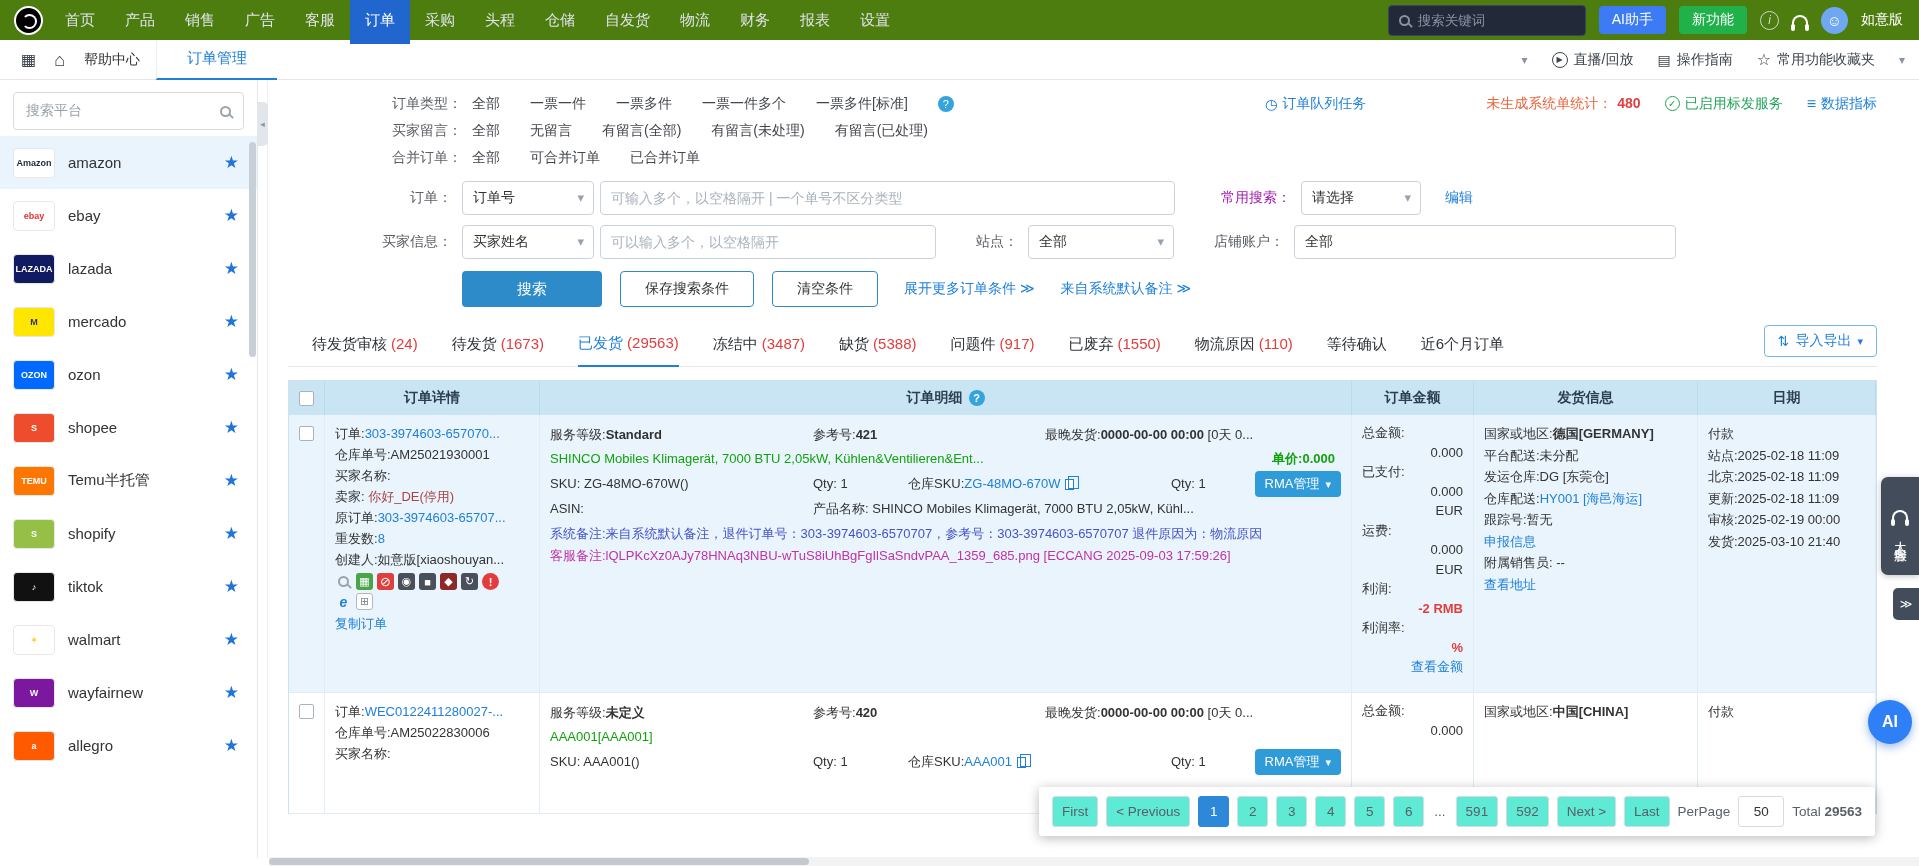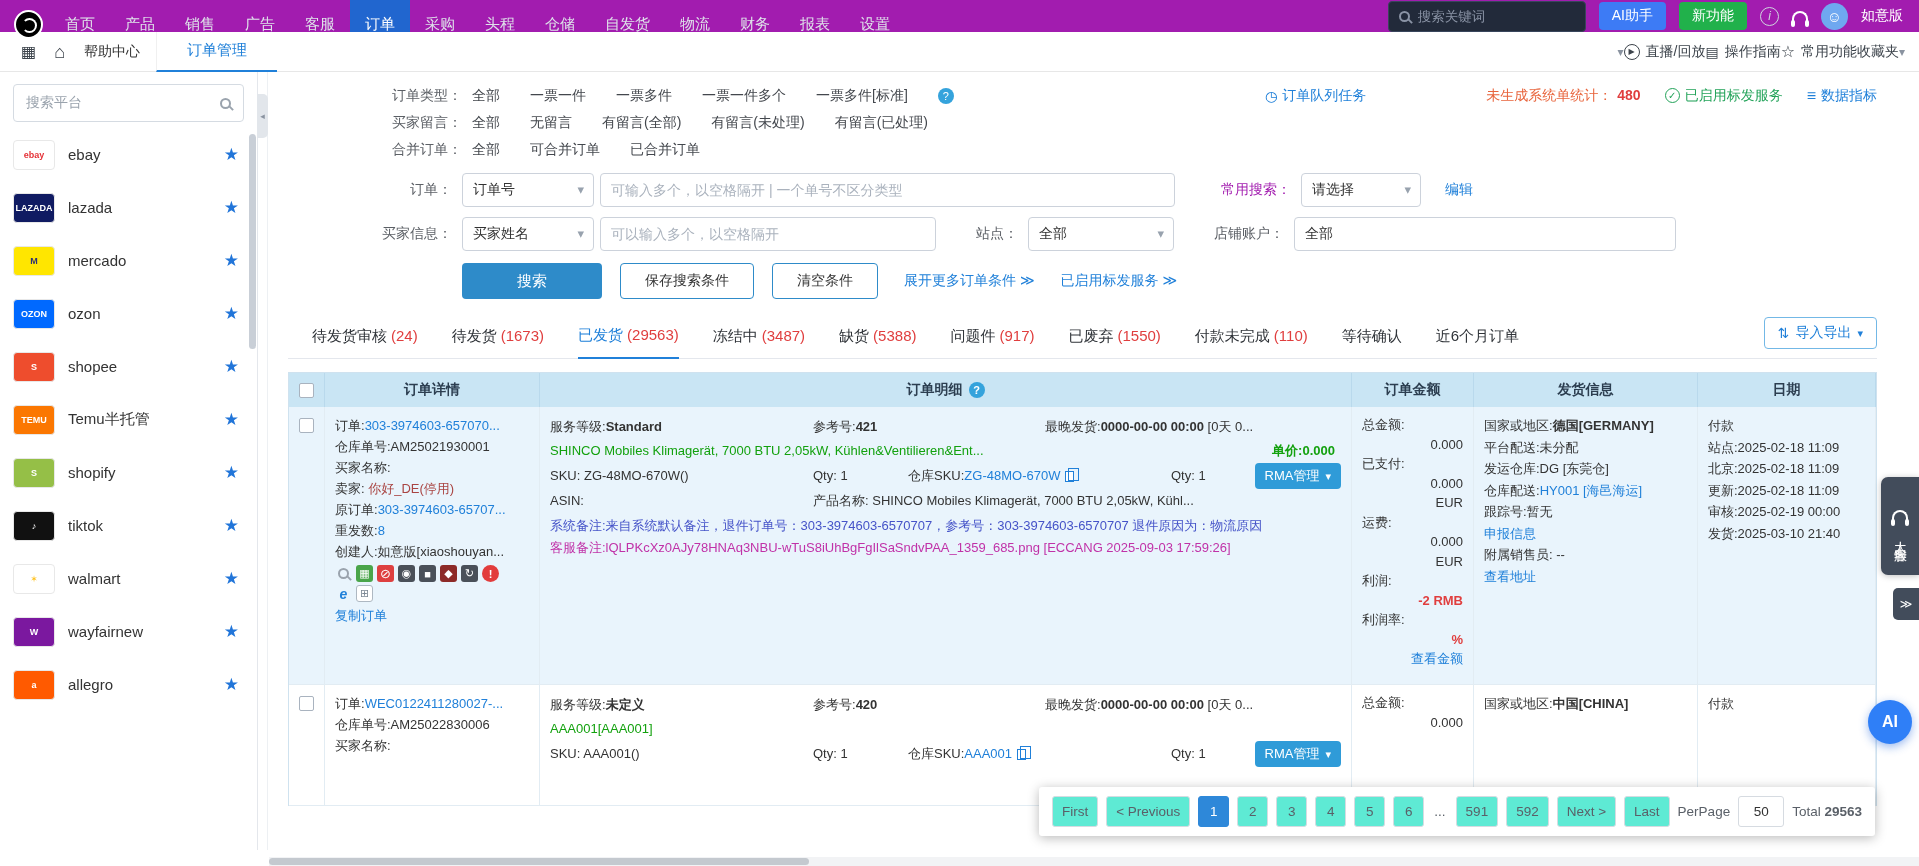--- a/index.html
+++ b/index.html
@@ -1,19 +1,19 @@
 <!DOCTYPE html>
 <html style="--link: #2080d9; --nav-active: #2166cf; --green: #21b14b; --red: #e03e3e; --header-bg: #c9e5f4; --row-highlight: #e9f4fc; --note-indigo: #4553c8; --note-magenta: #c032a8; --product-green: #13a10e;"><head>
 <meta charset="utf-8">
 <style>
 *{margin:0;padding:0;box-sizing:border-box}
 html,body{width:1919px;height:866px}
 body{overflow:hidden;font-family:"Liberation Sans","DejaVu Sans",sans-serif;font-size:14px;color:#333;background:#fff;position:relative}
 
-.topnav{height:32px;background:#a21caf;display:flex;color:#dfe3ea;padding-left:6px}
+.topnav{height:40px;background:#4d7c0f;display:flex;align-items:center;color:#dfe3ea;padding-left:6px}
 .logo{width:44px;height:48px;display:flex;align-items:center;justify-content:center;cursor:pointer;flex-shrink:0}
 .logo-c{width:29px;height:29px;border-radius:50%;background:#000;border:2px solid #fff;position:relative}
 .logo-c::after{content:"";position:absolute;left:6px;top:6px;width:11px;height:11px;border:2px solid #fff;border-radius:50%;border-left-color:transparent}
 .nav-item{padding:0 15px;line-height:48px;font-size:15px;cursor:pointer;white-space:nowrap}
 .nav-item.active{background:var(--nav-active,#2166cf);color:#fff}
 .nav-right{margin-left:auto;display:flex;align-items:center;gap:13px;padding-right:16px}
 .nav-search{width:198px;height:31px;background:#222a3a;border:1px solid #39455c;border-radius:4px;display:flex;align-items:center;gap:8px;padding:0 10px}
 .nav-search input{flex:1;background:transparent;border:none;outline:none;color:#cfd5df;font-size:13.5px;font-family:inherit;min-width:0}
 .nav-search input::placeholder{color:#8a93a5}
 .mag{width:11px;height:11px;border:2px solid #8a93a5;border-radius:50%;position:relative;display:inline-block;flex-shrink:0}
@@ -30,21 +30,21 @@
 .avatar{width:27px;height:27px;border-radius:50%;background:#6fa8f0;color:#fff;display:flex;align-items:center;justify-content:center;font-size:15px;cursor:pointer}
 .avatar::before{content:"☺"}
 .edition{color:#fff;font-size:14px;white-space:nowrap;cursor:pointer}
 
 .toolbar{height:40px;background:#fff;border-bottom:1px solid #e7e7e7;display:flex;align-items:center;padding-left:12px}
 .tb-ic{font-size:16px;color:#3c434b;margin:0 9px;cursor:pointer;line-height:1}
 .i-grid9::before{content:"▦"}
 .i-home::before{content:"⌂";font-size:18px}
 .tb-help{margin:0 16px 0 10px;cursor:pointer;font-size:14px;color:#333}
 .tb-tab{height:40px;display:flex;align-items:center;padding:0 30px;color:var(--link,#2080d9);font-size:15px;border-bottom:2px solid var(--link,#2080d9);cursor:pointer;border-left:1px solid #f0f0f0}
-.tb-right{margin-left:auto;display:flex;align-items:center;padding-right:14px;font-size:14px;color:#3c434b}
+.tb-right{margin-left:auto;display:flex;align-items:center;gap:24px;padding-right:14px;font-size:14px;color:#3c434b}
 .tb-link{display:flex;align-items:center;gap:6px;cursor:pointer;white-space:nowrap}
 .tb-chev{color:#8a93a0;font-size:12px;cursor:pointer}
 .tb-chev::before{content:"▾"}
 .play-ic{width:16px;height:16px;border:1.5px solid #3c434b;border-radius:50%;display:inline-flex;align-items:center;justify-content:center;font-size:8px;color:#3c434b}
 .play-ic::before{content:"▶"}
 .doc-ic::before{content: "▤";font-size:14px;color:#3c434b}
 .star-o::before{content:"☆";font-size:16px;color:#3c434b}
 
 .layout{display:flex;height:778px}
 .sidebar{width:258px;flex-shrink:0;border-right:1px solid #e4e7ec;position:relative;overflow:hidden;background:#fff}
@@ -243,20 +243,25 @@
 </div>
 
 <div class="layout">
 
   <aside class="sidebar">
     <div class="sb-search">
       <input placeholder="搜索平台" style="">
       <span class="mag gray"></span>
     </div>
     <div>
+      <div class="plat active">
+        <span class="plat-badge" style="background: rgb(255, 255, 255); color: rgb(35, 47, 62);">Amazon</span>
+        <span class="plat-name">amazon</span>
+        <span class="star"></span>
+      </div>
       <div class="plat">
         <span class="plat-badge" style="background: rgb(255, 255, 255); color: rgb(229, 50, 56);">ebay</span>
         <span class="plat-name">ebay</span>
         <span class="star"></span>
       </div>
       <div class="plat">
         <span class="plat-badge" style="background: rgb(16, 27, 98); color: rgb(255, 255, 255);">LAZADA</span>
         <span class="plat-name">lazada</span>
         <span class="star"></span>
       </div>
@@ -384,21 +389,21 @@
         </div>
       <span class="lbl-mid">店铺账户：</span>
       <input class="inp w382" value="全部" style="">
     </div>
 
     <div class="b-row">
       <button class="btn-primary">搜索</button>
       <button class="btn-outline">保存搜索条件</button>
       <button class="btn-outline">清空条件</button>
       <span class="more-lnk">展开更多订单条件 ≫</span>
-      <span class="more-lnk">已启用标发服务 ≫</span>
+      <span class="more-lnk">来自系统默认备注 ≫</span>
     </div>
 
     <div class="tabs">
       <div class="tab">
           <span>待发货审核</span>
           <span class="cnt">(24)</span>
         </div>
       <div class="tab">
           <span>待发货</span>
           <span class="cnt">(1673)</span>
@@ -417,21 +422,21 @@
         </div>
       <div class="tab">
           <span>问题件</span>
           <span class="cnt">(917)</span>
         </div>
       <div class="tab">
           <span>已废弃</span>
           <span class="cnt">(1550)</span>
         </div>
       <div class="tab">
-          <span>付款未完成</span>
+          <span>物流原因</span>
           <span class="cnt">(110)</span>
         </div>
       <div class="tab">
           <span>等待确认</span>
         </div>
       <div class="tab">
           <span>近6个月订单</span>
         </div>
       <button class="btn-impexp">
           <span class="i-updown"></span>

